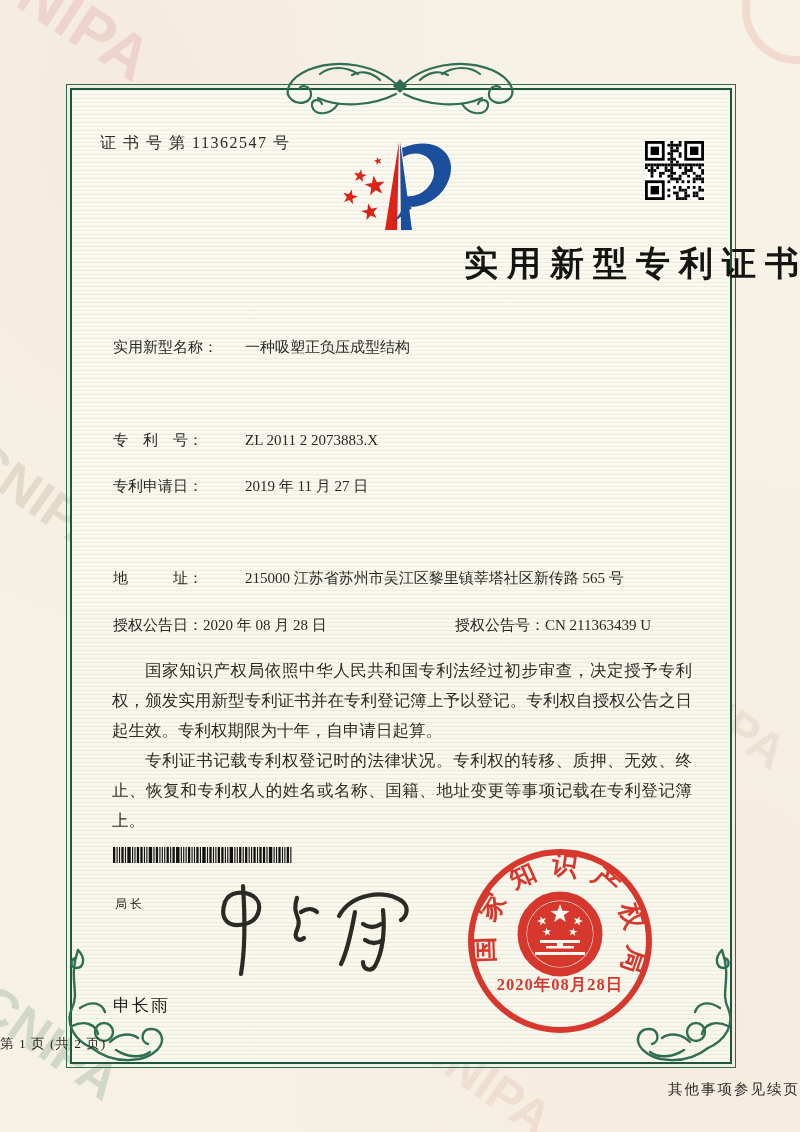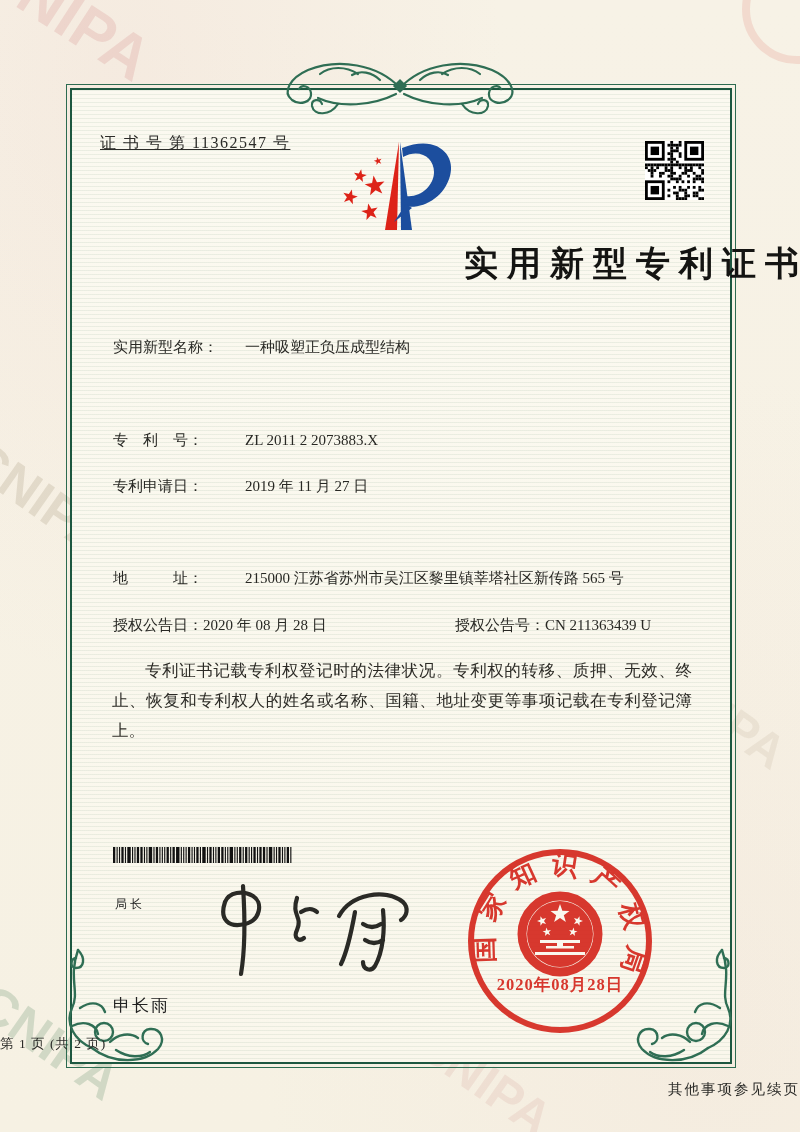--- a/index.html
+++ b/index.html
@@ -28,21 +28,21 @@
   
   .frame { position:absolute; left:66px; top:84px; width:670px; height:984px;
            border:1.5px solid #2c6b50; }
   .frame-inner { position:absolute; left:3px; top:3px; right:3px; bottom:3px;
                  border:2.5px solid #1d5740;
                  background:
                    repeating-linear-gradient(180deg, rgba(124,158,132,.13) 0 1px, transparent 1px 4px),
                    linear-gradient(#fbf9f0,#faf7ec); }
   .ornament { position:absolute; pointer-events:none; }
   
-  .cert-no { position:absolute; left:100px; top:133px; font-size:16px; color:#2b2b28; letter-spacing:1.5px;text-decoration:underline; }
+  .cert-no { position:absolute; left:100px; top:133px; font-size:16px; color:#2b2b28; letter-spacing:1.5px; }
   .logo { position:absolute; left:322px; top:118px; width:156px; height:114px; }
   .qr { position:absolute; left:645px; top:141px; width:59px; height:59px; background:#fff; }
   .title { position:absolute; left:8px; width:800px; top:241px; text-align:right;
            font-size:34px; font-weight:bold; color:#141412; letter-spacing:9px; }
   .row { position:absolute; left:113px; font-size:15px; color:#282824; white-space:nowrap; }
   .row .lbl { display:inline-block; width:132px; }
   .r1{top:338px}.r2{top:385px}.r3{top:431px}.r4{top:477px}.r5{top:523px}.r6{top:569px}.r7{top:616px}
   .pair2 { position:absolute; left:342px; top:0; }
   .paras { position:absolute; left:112px; top:656px; width:580px;
            font-size:16.5px; line-height:30px; color:#2c2b26; text-align:justify; }
@@ -279,20 +279,21 @@
   </div>
   <div class="row r6">
     <span class="lbl">地　　　址：</span><span>215000 江苏省苏州市吴江区黎里镇莘塔社区新传路 565 号</span>
   </div>
   <div class="row r7">
     <span>授权公告日：</span><span>2020 年 08 月 28 日</span>
     <span class="pair2"><span>授权公告号：</span><span>CN 211363439 U</span></span>
   </div>
 
   <div class="paras">
+    <p>国家知识产权局依照中华人民共和国专利法经过初步审查，决定授予专利权，颁发实用新型专利证书并在专利登记簿上予以登记。专利权自授权公告之日起生效。专利权期限为十年，自申请日起算。</p>
     <p>专利证书记载专利权登记时的法律状况。专利权的转移、质押、无效、终止、恢复和专利权人的姓名或名称、国籍、地址变更等事项记载在专利登记簿上。</p>
   </div>
 
   <svg class="barcode" id="barcode" viewBox="0 0 204 16" preserveAspectRatio="none">
       <rect x="0" y="0" width="2.3" height="16" fill="#111"></rect>
       <rect x="3.55" y="0" width="1.15" height="16" fill="#111"></rect>
       <rect x="5.949999999999999" y="0" width="1.15" height="16" fill="#111"></rect>
       <rect x="8.35" y="0" width="2.3" height="16" fill="#111"></rect>
       <rect x="11.899999999999999" y="0" width="1.15" height="16" fill="#111"></rect>
       <rect x="14.299999999999999" y="0" width="3.4499999999999997" height="16" fill="#111"></rect>

